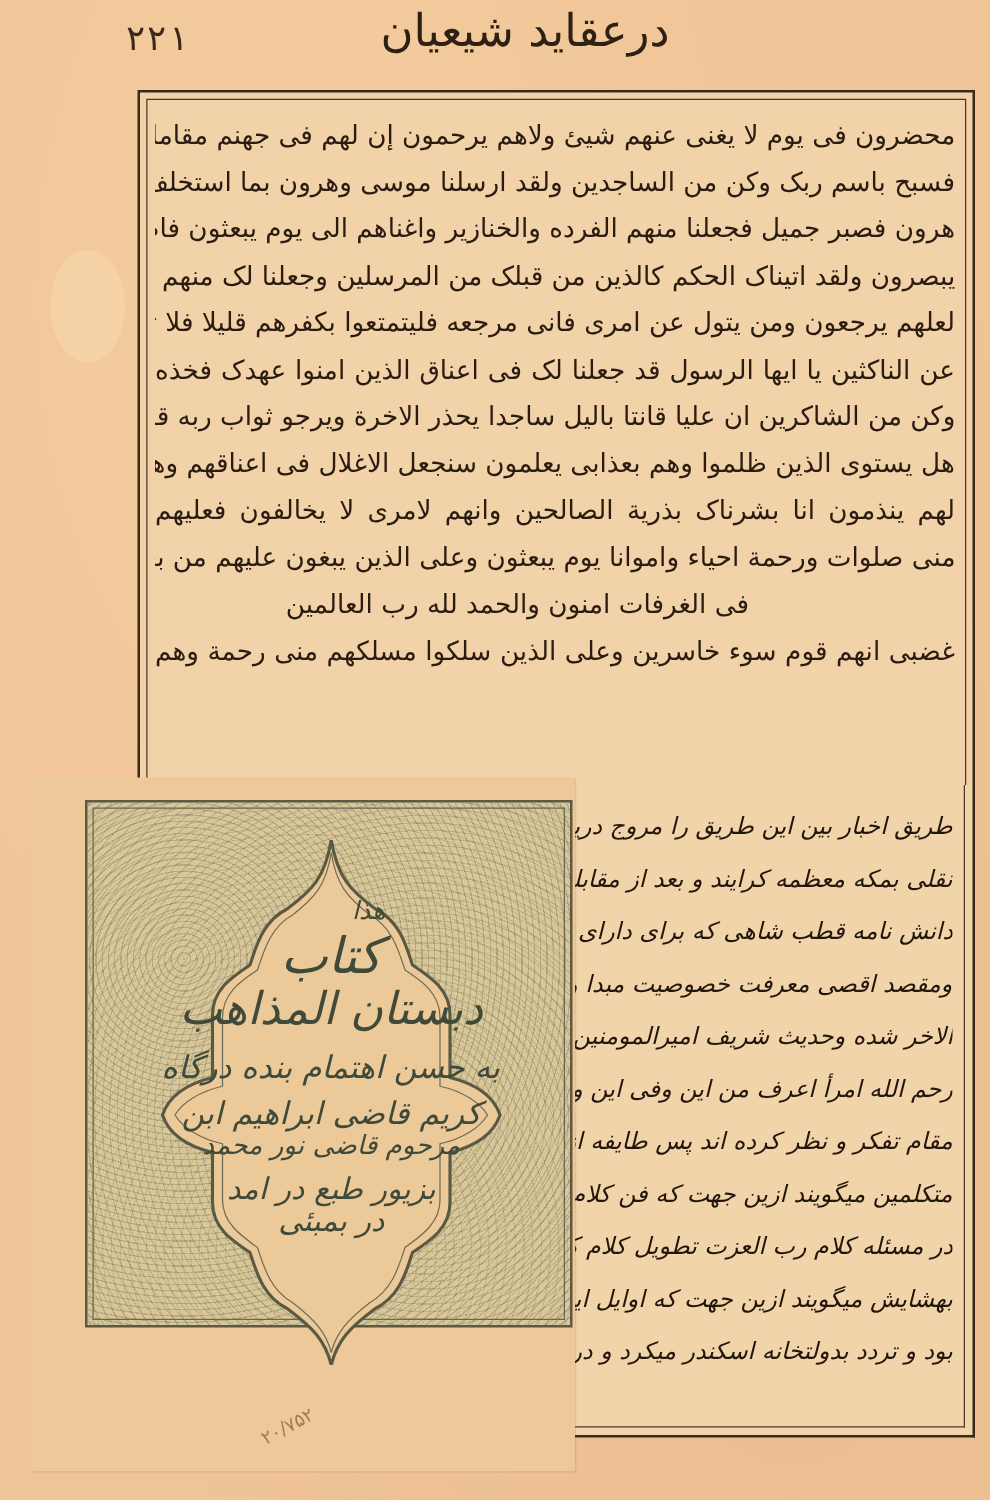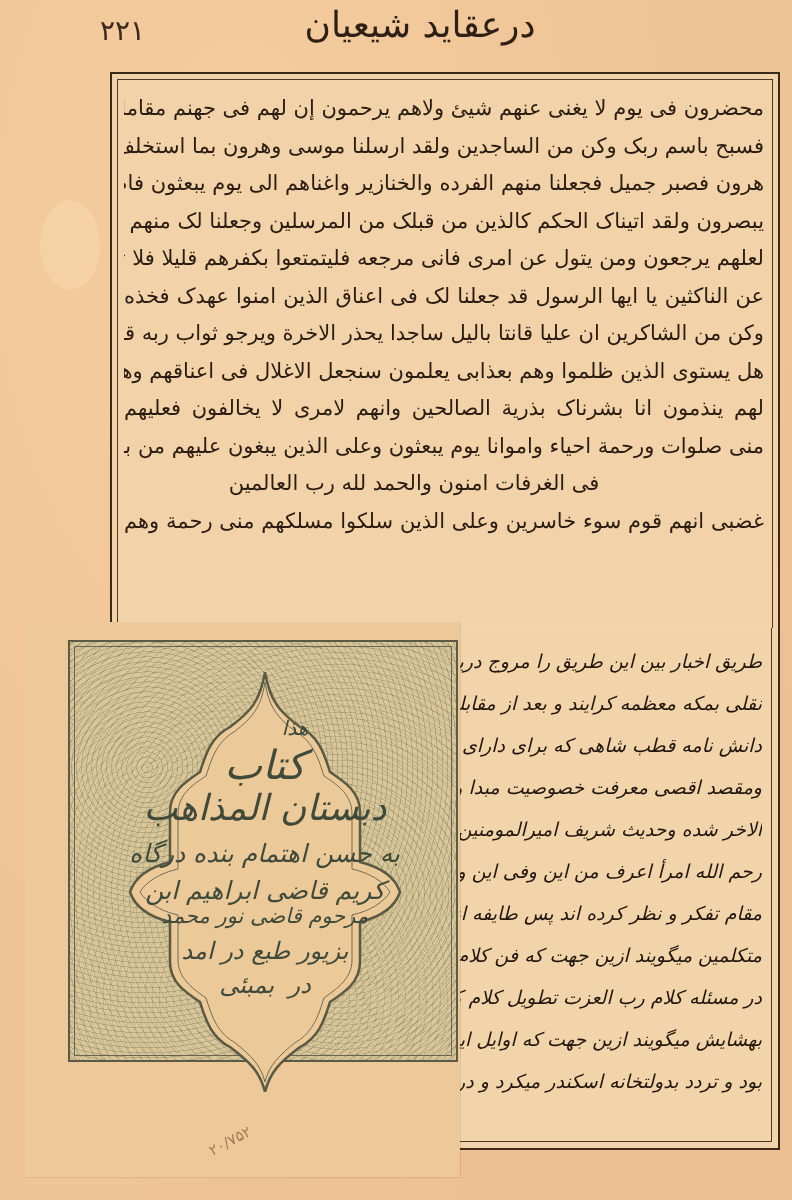--- a/index.html
+++ b/index.html
@@ -10,21 +10,21 @@
   }
   .page-bg {
     position: absolute; inset: 0;
     background:
       radial-gradient(ellipse at 30% 20%, rgba(255,220,170,0.35), transparent 60%),
       radial-gradient(ellipse at 80% 80%, rgba(220,170,120,0.25), transparent 60%),
       #efc497;
   }
   .page-number {
     position: absolute; left: 100px; top: 14px; width: 80px;
-    font-family: Liberation Serif, serif; font-size: 28px; color: #3b2a1c;
+    font-family: Liberation Mono, monospace; font-size: 28px; color: #3b2a1c;
     text-align: left; direction: ltr; letter-spacing: 1px;
   }
   .running-head {
     position: absolute; left: 300px; top: 4px; width: 240px; text-align: center;
     font-family: "DejaVu Serif", serif; font-size: 36px; color: #2e2014;
     direction: rtl;
   }
   
   .main-frame {
     position: absolute; left: 110px; top: 72px; width: 670px; height: 560px;
@@ -98,21 +98,21 @@
     font-family: "DejaVu Serif", serif; color: #3f4a3a; white-space: nowrap;
     font-style: italic; line-height: 1.1;
   }
   .calli-line.l0 { font-size: 20px; padding-left: 60px; }
   .calli-line.l1 { font-size: 40px; margin-top: 4px; }
   .calli-line.l2 { font-size: 36px; margin-top: 1px; }
   .calli-line.l3 { font-size: 25px; margin-top: 12px; text-align: right; }
   .calli-line.l4 { font-size: 25px; margin-top: 10px; }
   .calli-line.l5 { font-size: 21px; }
   .calli-line.l6 { font-size: 24px; margin-top: 10px; }
-  .calli-line.l7 { font-size: 24px; margin-top: 10px; font-family: Liberation Mono, monospace; }
+  .calli-line.l7 { font-size: 24px; margin-top: 0; }
   .pencil-note {
     position: absolute; left: 160px; top: 510px; width: 90px;
     font-family: "DejaVu Sans", sans-serif; font-size: 15px; color: #8a6a4a;
     transform: rotate(-28deg); opacity: 0.8; direction: rtl; text-align: center;
   }
   .stain {
     position: absolute; border-radius: 50%; background: rgba(255,235,200,0.25);
   }
 </style>
 </head>

